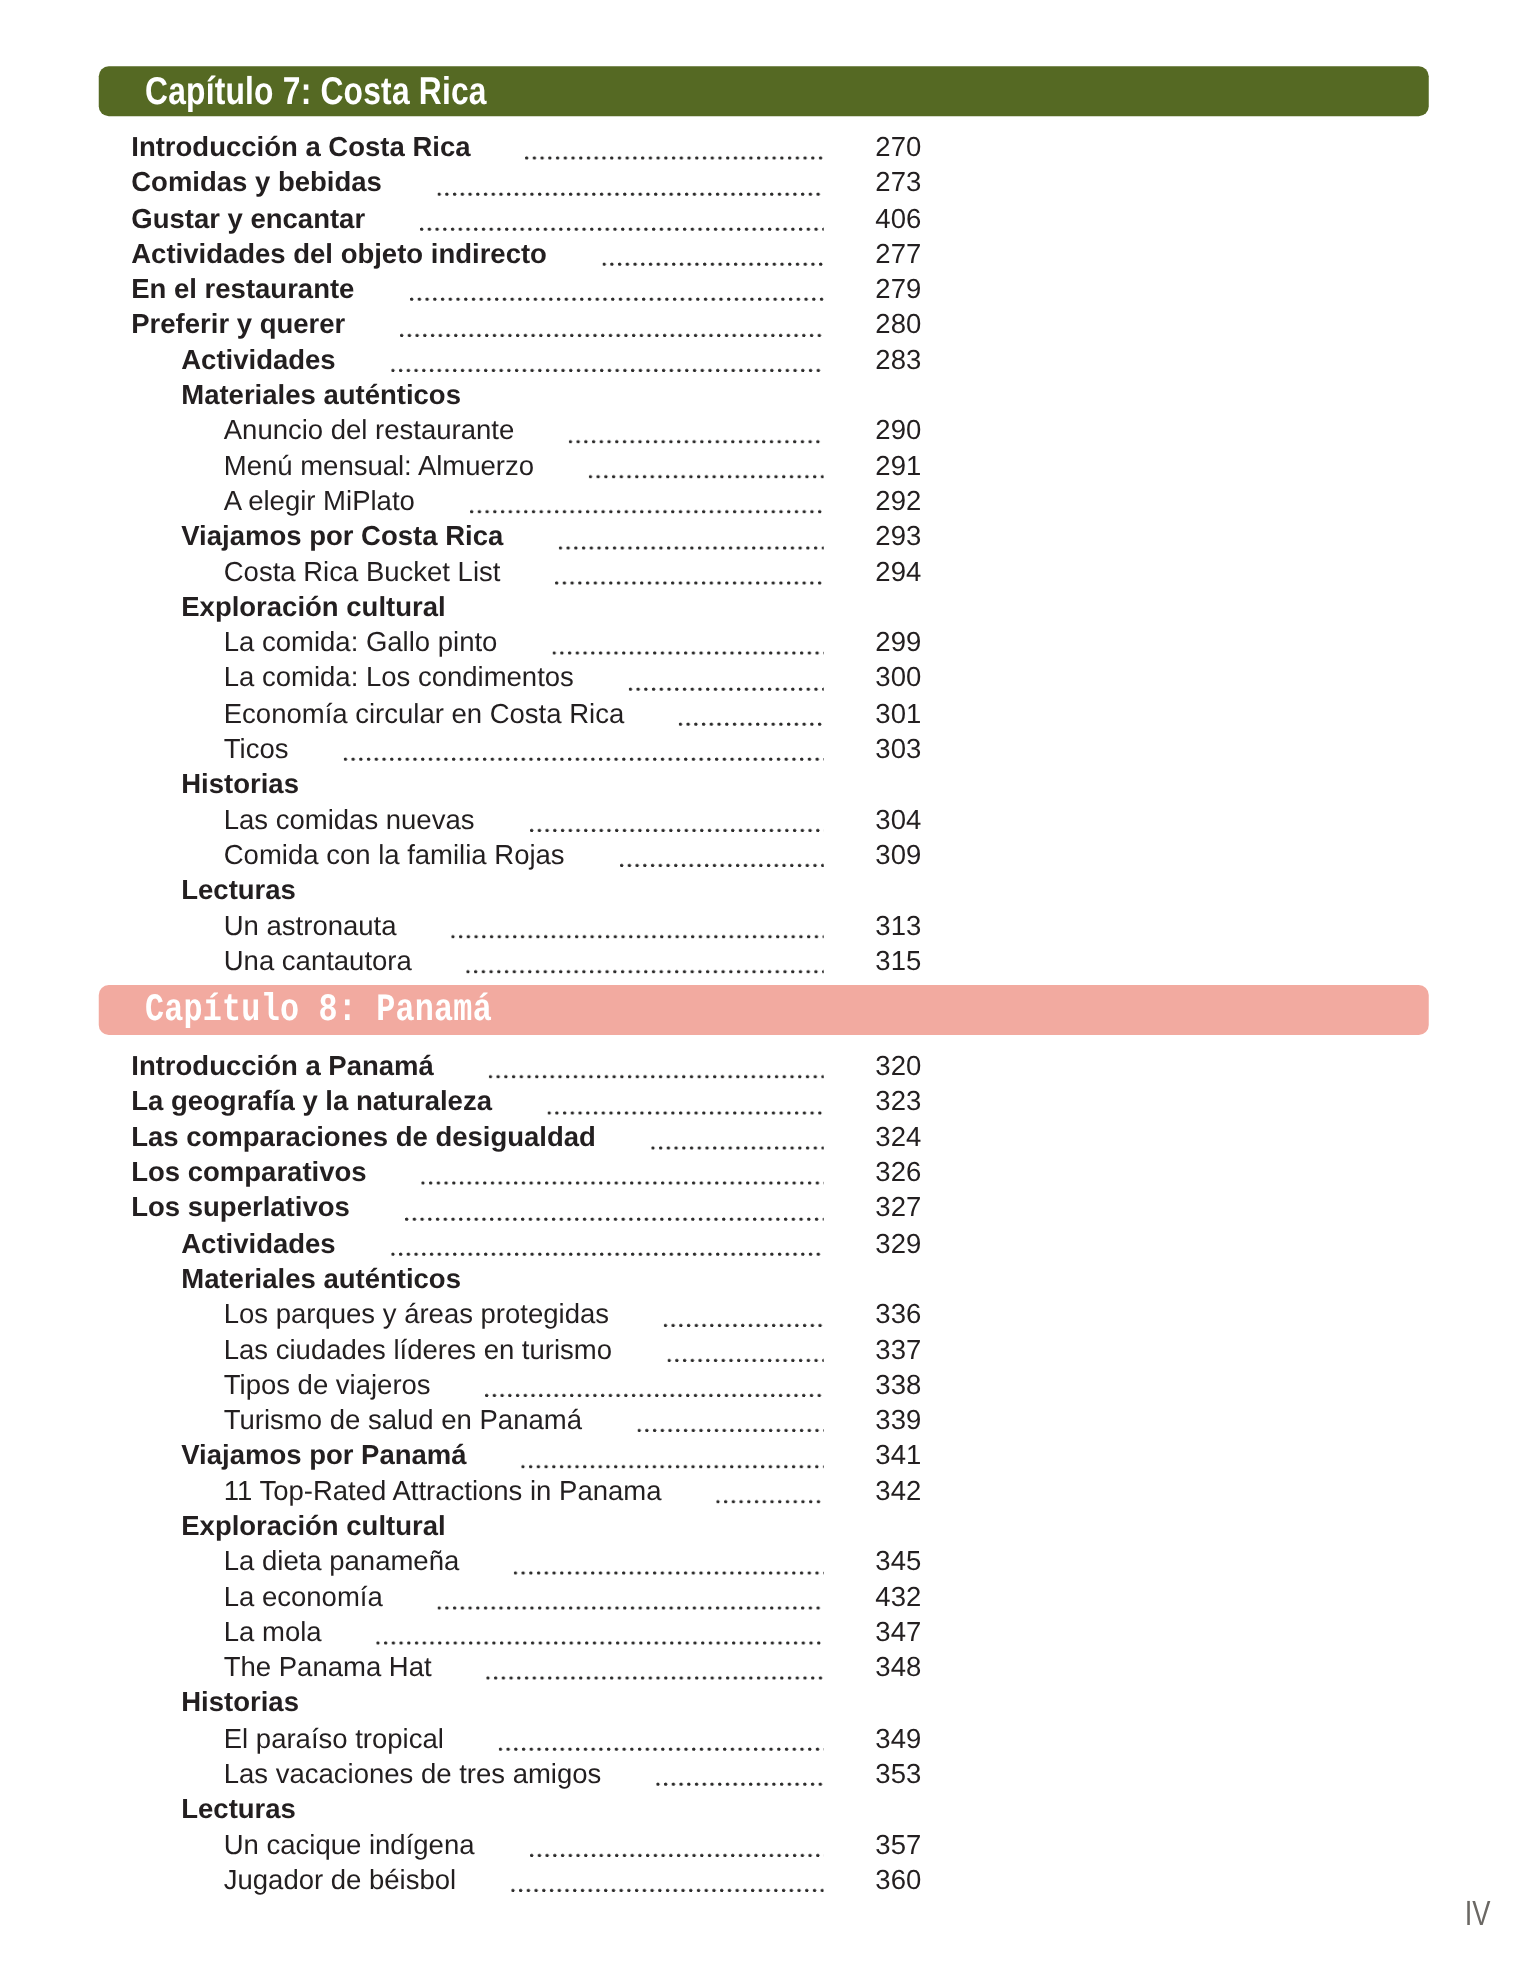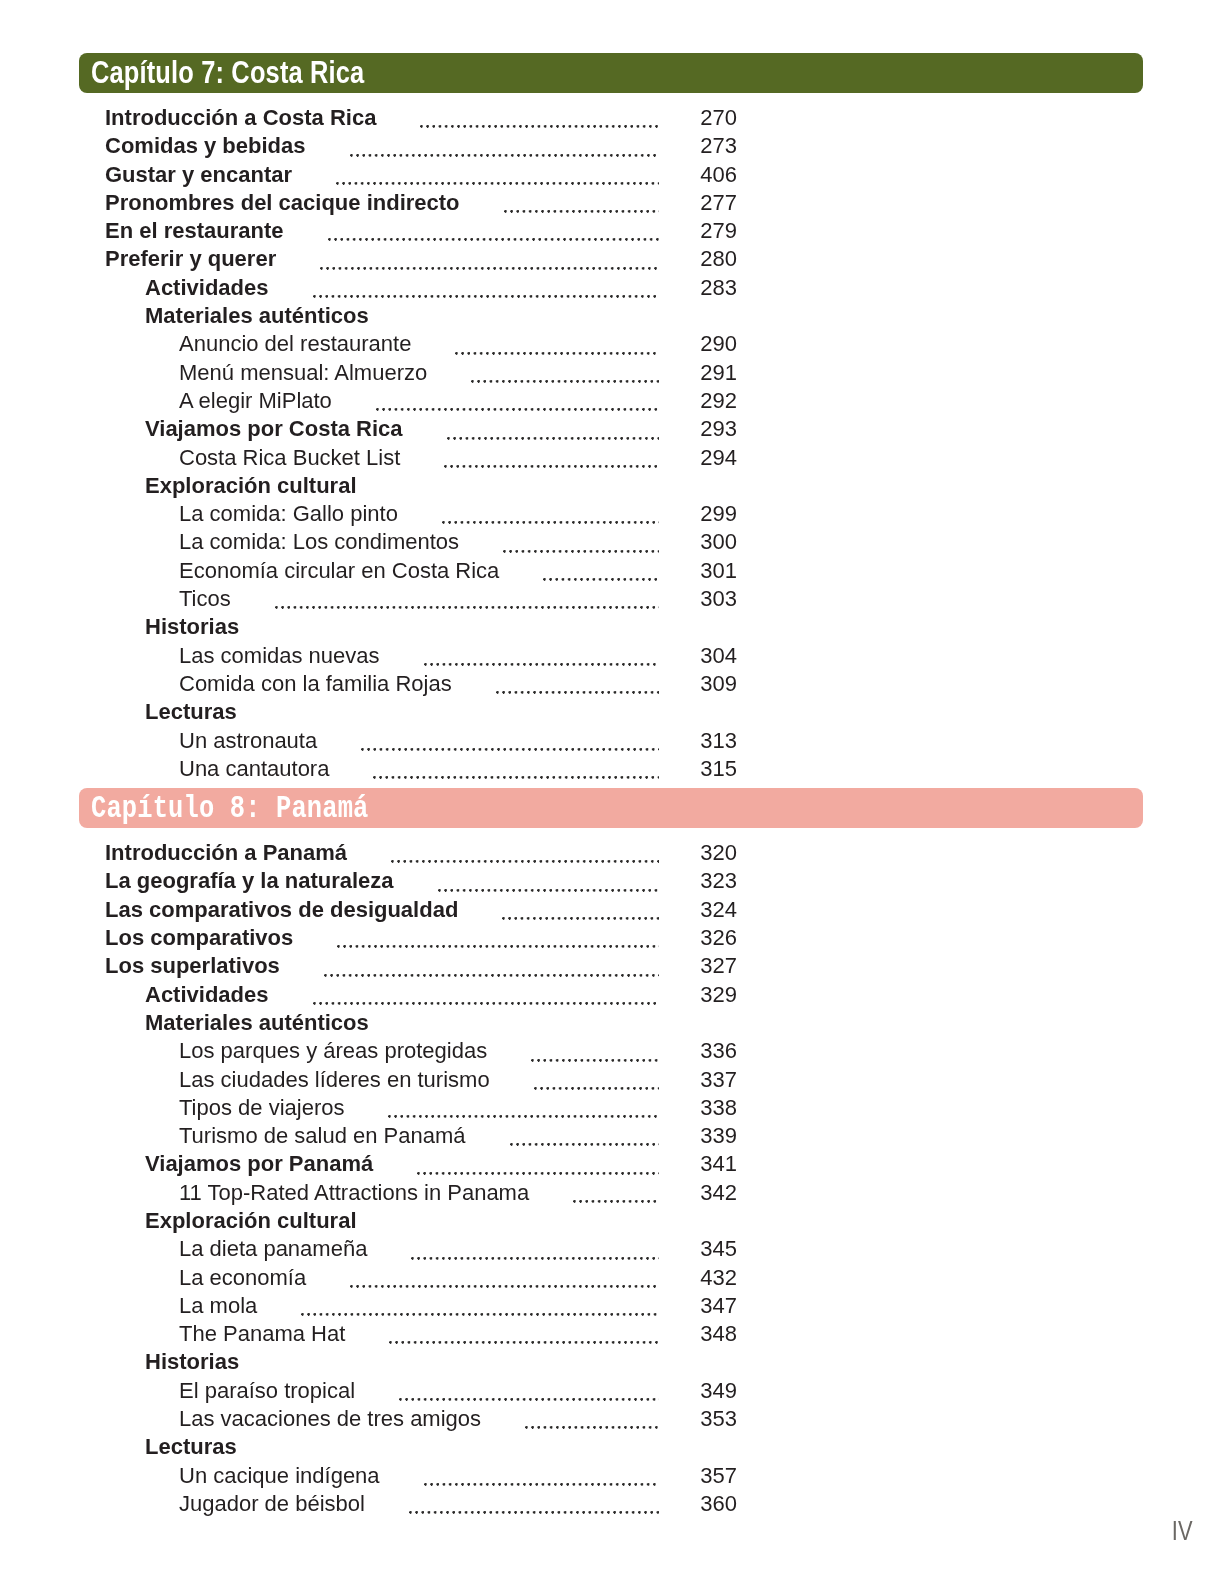--- a/index.html
+++ b/index.html
@@ -11,21 +11,21 @@
     overflow: hidden;
   }
   .page { position: relative; width: 1214px; height: 1571px; padding-top: 53px; box-sizing: border-box; }
 
   .chapter-bar {
     margin-left: 79px;
     width: 1064px; height: 40px;
     border-radius: 8px;
     display: flex; align-items: center;
     box-sizing: border-box;
-    padding-left: 12px;
+    padding-left: 37px;
   }
   .chapter-title {
     color: #ffffff;
     font-weight: bold;
     font-size: 31px;
     white-space: nowrap;
     transform: scaleX(0.82);
     transform-origin: left center;
     letter-spacing: 0.2px;
   }
@@ -87,21 +87,21 @@
           <span class="label">Comidas y bebidas</span>
           <span class="dots"></span>
           <span class="pagenum">273</span>
         </div>
         <div class="toc-row lvl1 bold">
           <span class="label">Gustar y encantar</span>
           <span class="dots"></span>
           <span class="pagenum">406</span>
         </div>
         <div class="toc-row lvl1 bold">
-          <span class="label">Pronombres del cacique indirecto</span>
+          <span class="label">Actividades del objeto indirecto</span>
           <span class="dots"></span>
           <span class="pagenum">277</span>
         </div>
         <div class="toc-row lvl1 bold">
           <span class="label">En el restaurante</span>
           <span class="dots"></span>
           <span class="pagenum">279</span>
         </div>
         <div class="toc-row lvl1 bold">
           <span class="label">Preferir y querer</span>
@@ -202,21 +202,21 @@
           <span class="label">Introducción a Panamá</span>
           <span class="dots"></span>
           <span class="pagenum">320</span>
         </div>
         <div class="toc-row lvl1 bold">
           <span class="label">La geografía y la naturaleza</span>
           <span class="dots"></span>
           <span class="pagenum">323</span>
         </div>
         <div class="toc-row lvl1 bold">
-          <span class="label">Las comparativos de desigualdad</span>
+          <span class="label">Las comparaciones de desigualdad</span>
           <span class="dots"></span>
           <span class="pagenum">324</span>
         </div>
         <div class="toc-row lvl1 bold">
           <span class="label">Los comparativos</span>
           <span class="dots"></span>
           <span class="pagenum">326</span>
         </div>
         <div class="toc-row lvl1 bold">
           <span class="label">Los superlativos</span>

